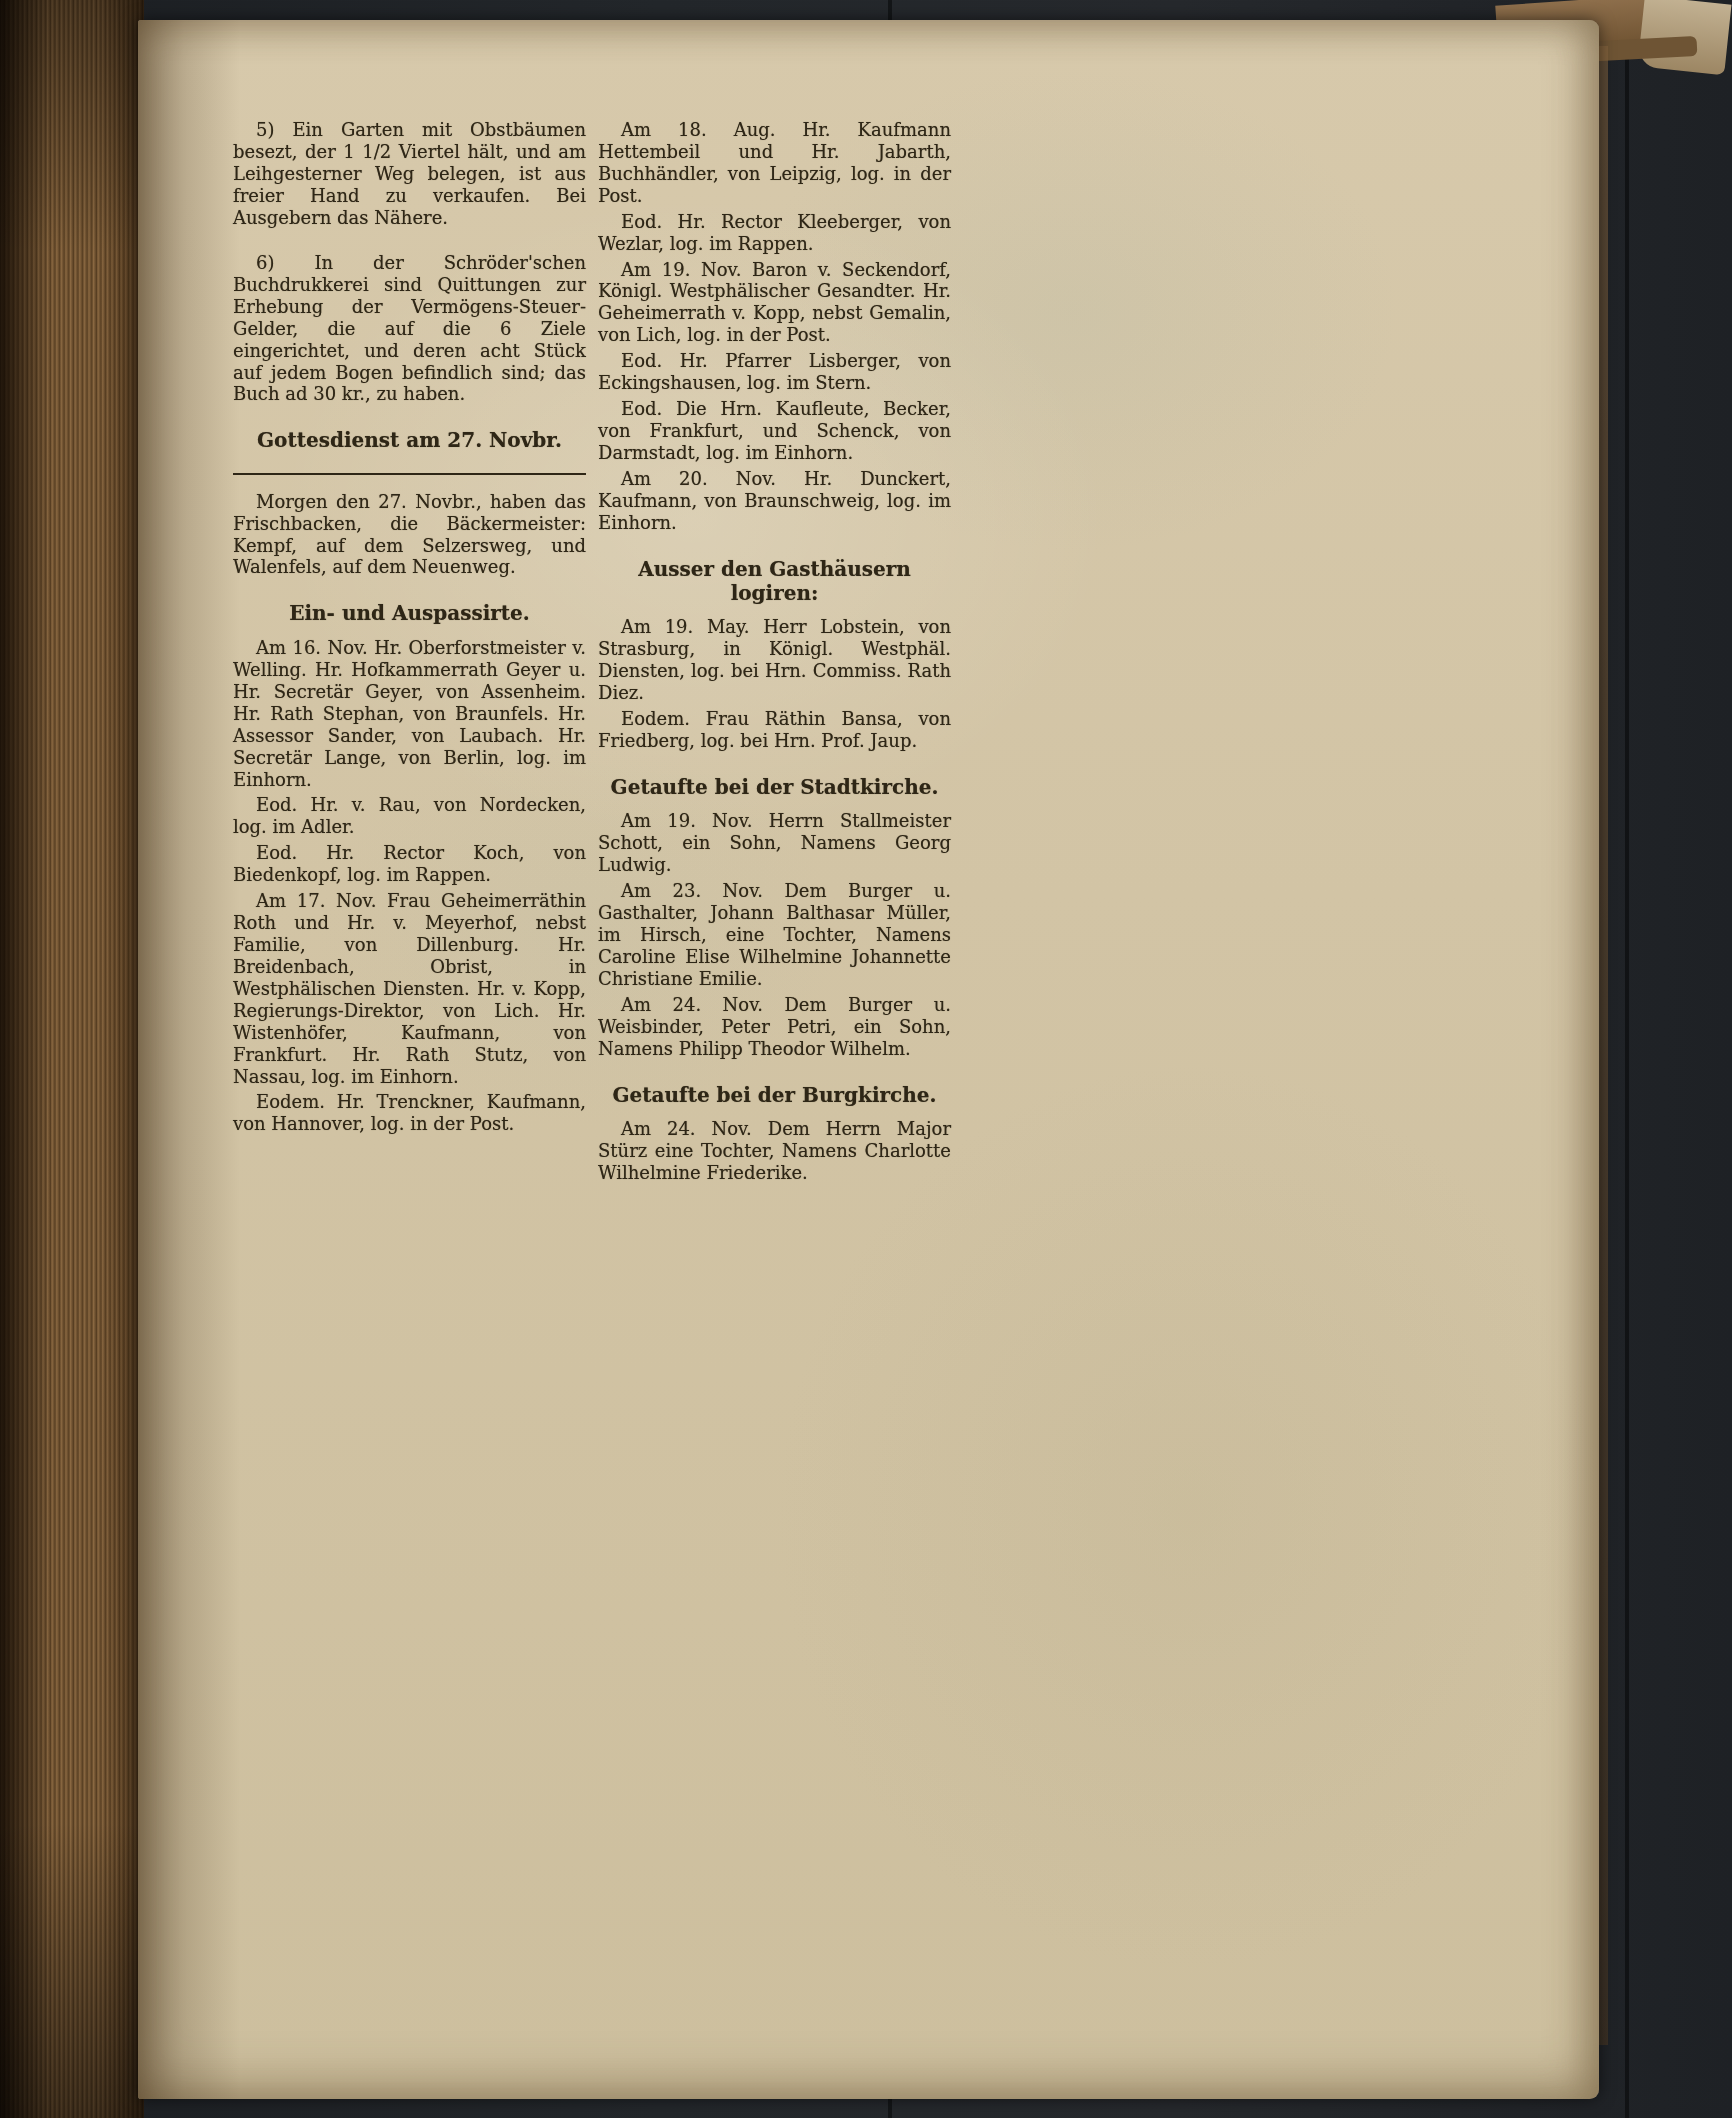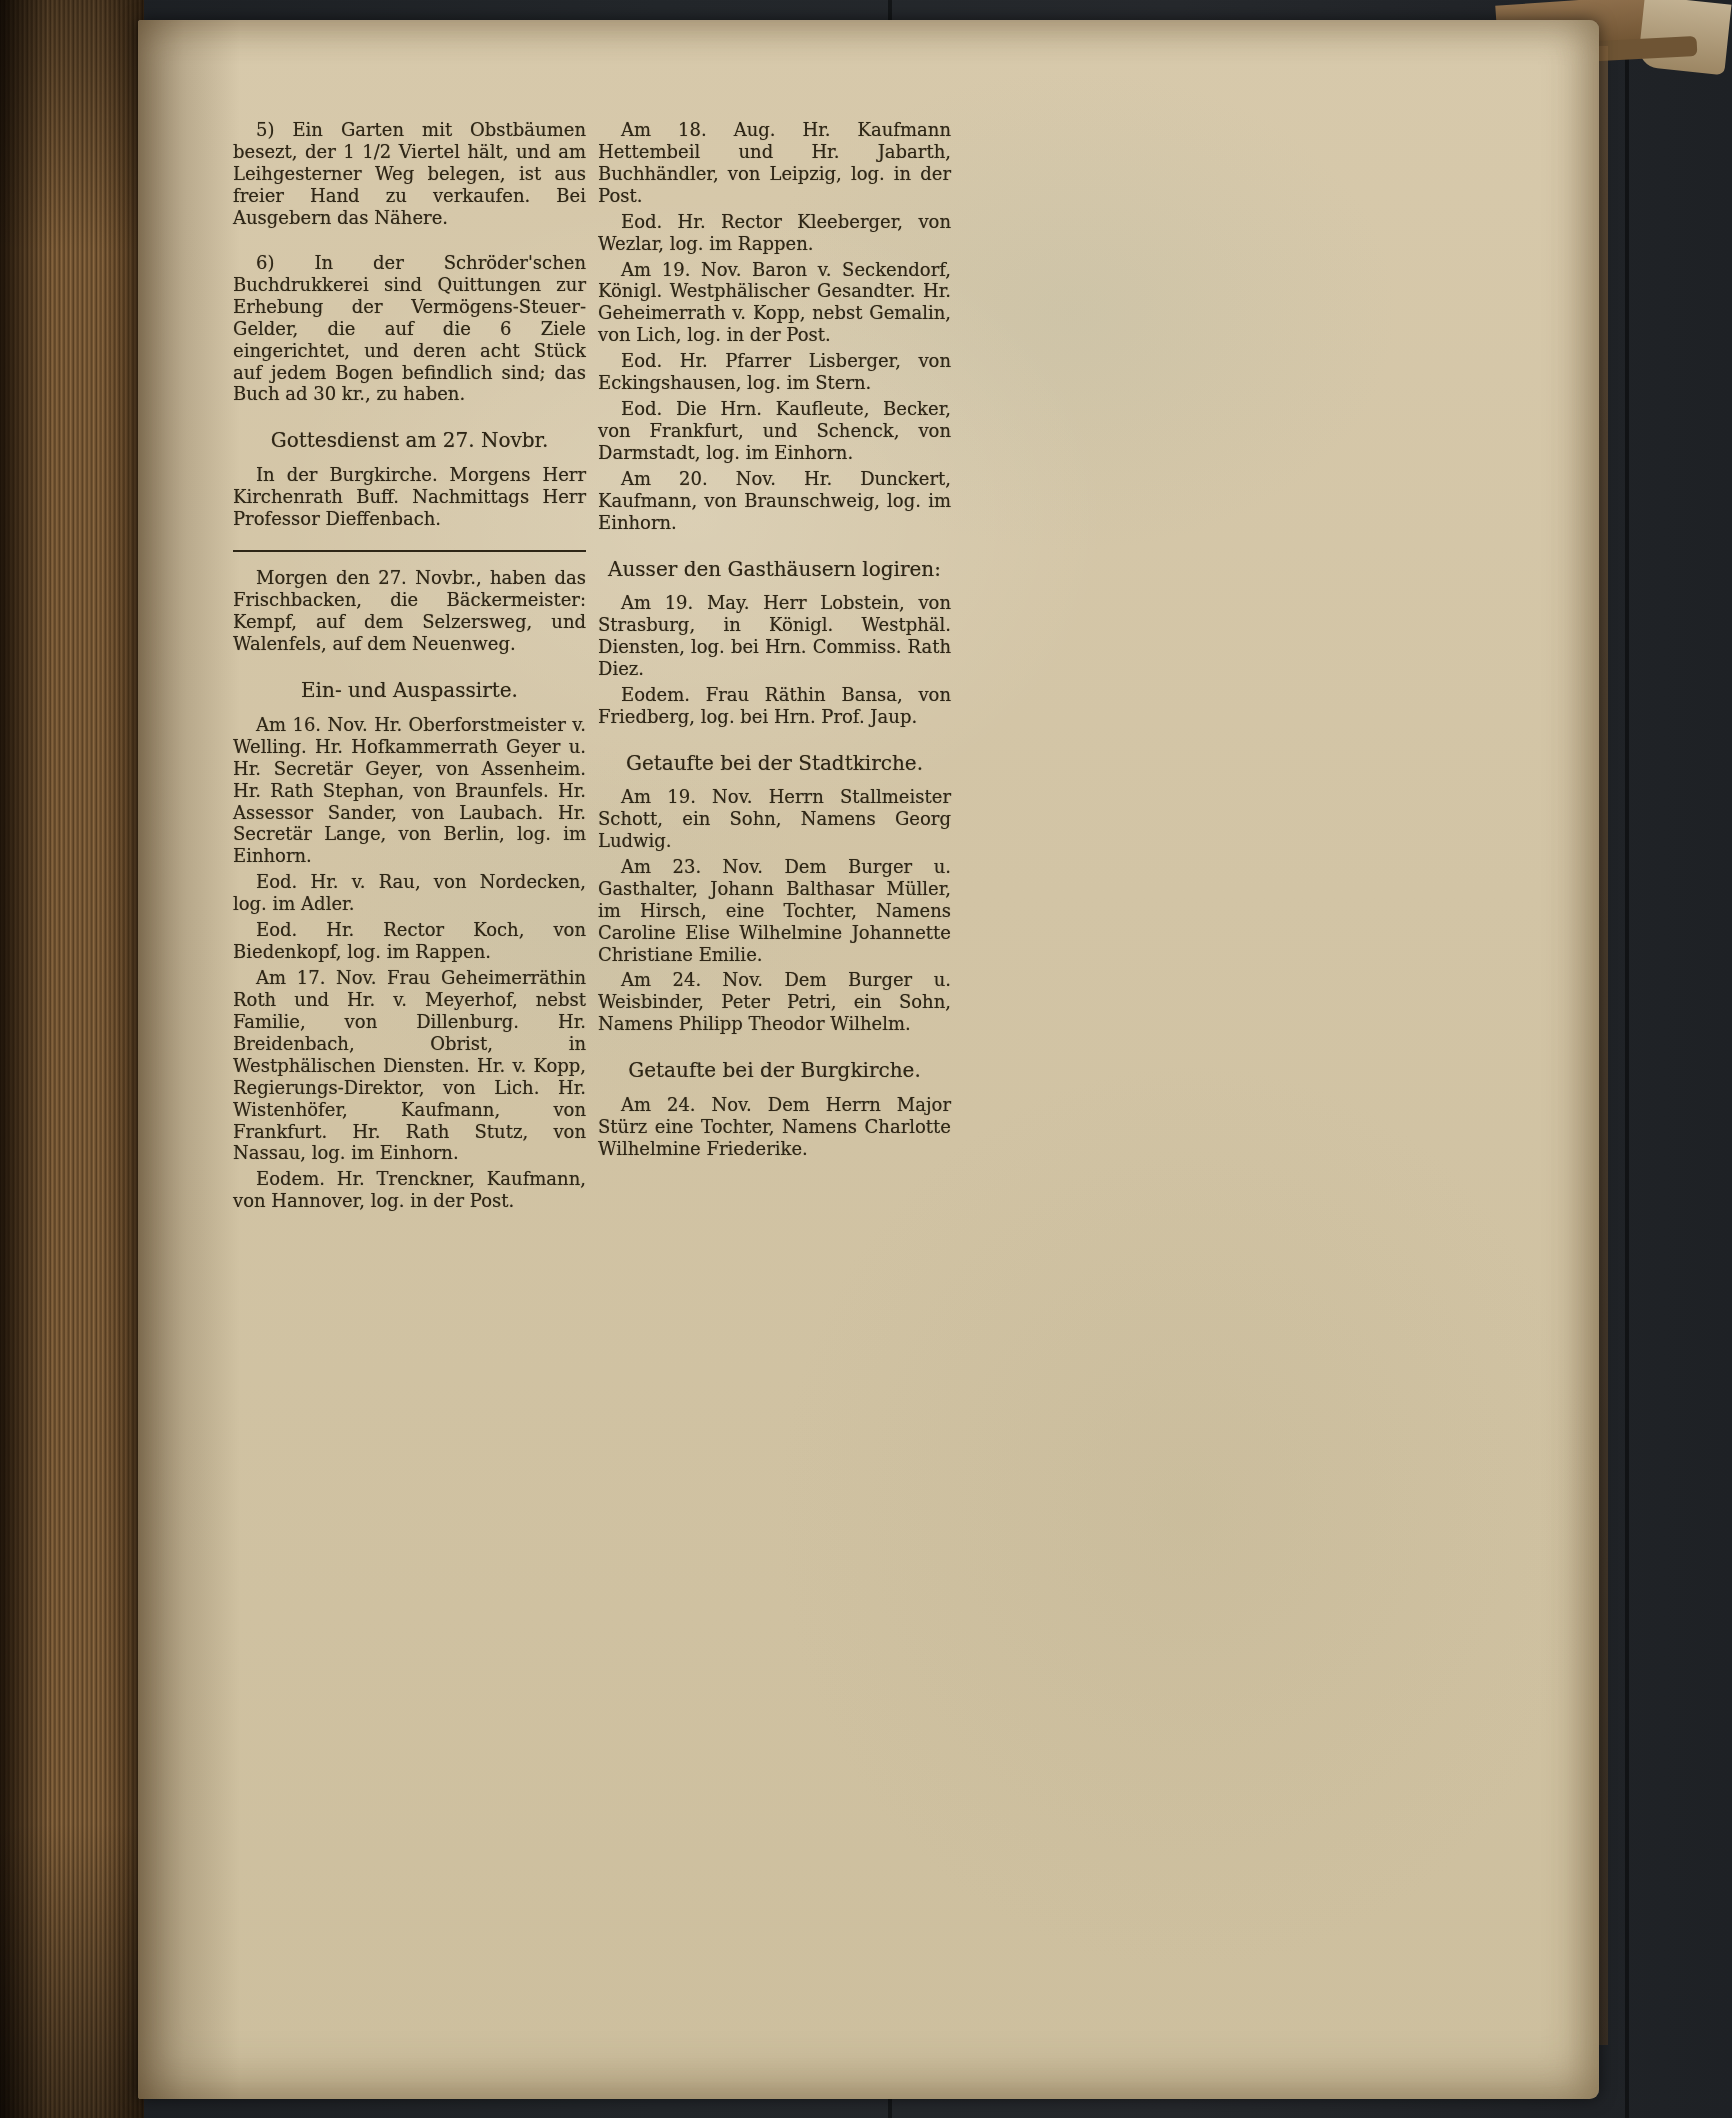--- a/index.html
+++ b/index.html
@@ -74,21 +74,21 @@
     text-align: center; font-size: 23px; letter-spacing: 0.8px;
     margin-bottom: 20px;
   }
   .page-header .dash { padding: 0 12.4px; }
   .page-header .bracket { padding: 0 7.7px; }
   .cols { display: flex; gap: 12px; }
   .col { width: 353px; font-size: 18px; line-height: 1.22; text-align: justify; }
   .para { margin: 0 0 3.9px 0; text-indent: 23px; }
   .para.mt { margin-top: 23px; }
   .heading {
-    font-size: 20px; font-weight: normal; text-align: center;
+    font-size: 20px; font-weight: bold; text-align: center;
     margin: 23px 0 11px; text-indent: 0;
   }
   .rule { border: none; height: 2.3px; background: #2e2616; margin: 20px 0 15.5px; }
 </style>
 </head>
 <body>
 
 <div class="backdrop"></div>
 <div class="seam seam-2"></div>
 <div class="seam seam-1"></div>
@@ -103,21 +103,20 @@
 
   <div class="content">
 
 
     <div class="cols">
 
       <div class="col">
         <p class="para">5) Ein Garten mit Obstbäumen besezt, der 1 1/2 Viertel hält, und am Leihgesterner Weg belegen, ist aus freier Hand zu verkaufen. Bei Ausgebern das Nähere.</p>
         <p class="para mt">6) In der Schröder'schen Buchdrukkerei sind Quittungen zur Erhebung der Vermögens-Steuer-Gelder, die auf die 6 Ziele eingerichtet, und deren acht Stück auf jedem Bogen befindlich sind; das Buch ad 30 kr., zu haben.</p>
         <h3 class="heading">Gottesdienst am 27. Novbr.</h3>
-        <p class="para">In der Burgkirche. Morgens Herr Kirchenrath Buff. Nachmittags Herr Professor Dieffenbach.</p>
         <hr class="rule">
         <p class="para">Morgen den 27. Novbr., haben das Frischbacken, die Bäckermeister: Kempf, auf dem Selzersweg, und Walenfels, auf dem Neuenweg.</p>
         <h3 class="heading">Ein- und Auspassirte.</h3>
         <p class="para">Am 16. Nov. Hr. Oberforstmeister v. Welling. Hr. Hofkammerrath Geyer u. Hr. Secretär Geyer, von Assenheim. Hr. Rath Stephan, von Braunfels. Hr. Assessor Sander, von Laubach. Hr. Secretär Lange, von Berlin, log. im Einhorn.</p>
         <p class="para">Eod. Hr. v. Rau, von Nordecken, log. im Adler.</p>
         <p class="para">Eod. Hr. Rector Koch, von Biedenkopf, log. im Rappen.</p>
         <p class="para">Am 17. Nov. Frau Geheimerräthin Roth und Hr. v. Meyerhof, nebst Familie, von Dillenburg. Hr. Breidenbach, Obrist, in Westphälischen Diensten. Hr. v. Kopp, Regierungs-Direktor, von Lich. Hr. Wistenhöfer, Kaufmann, von Frankfurt. Hr. Rath Stutz, von Nassau, log. im Einhorn.</p>
         <p class="para">Eodem. Hr. Trenckner, Kaufmann, von Hannover, log. in der Post.</p>
       </div>
 

